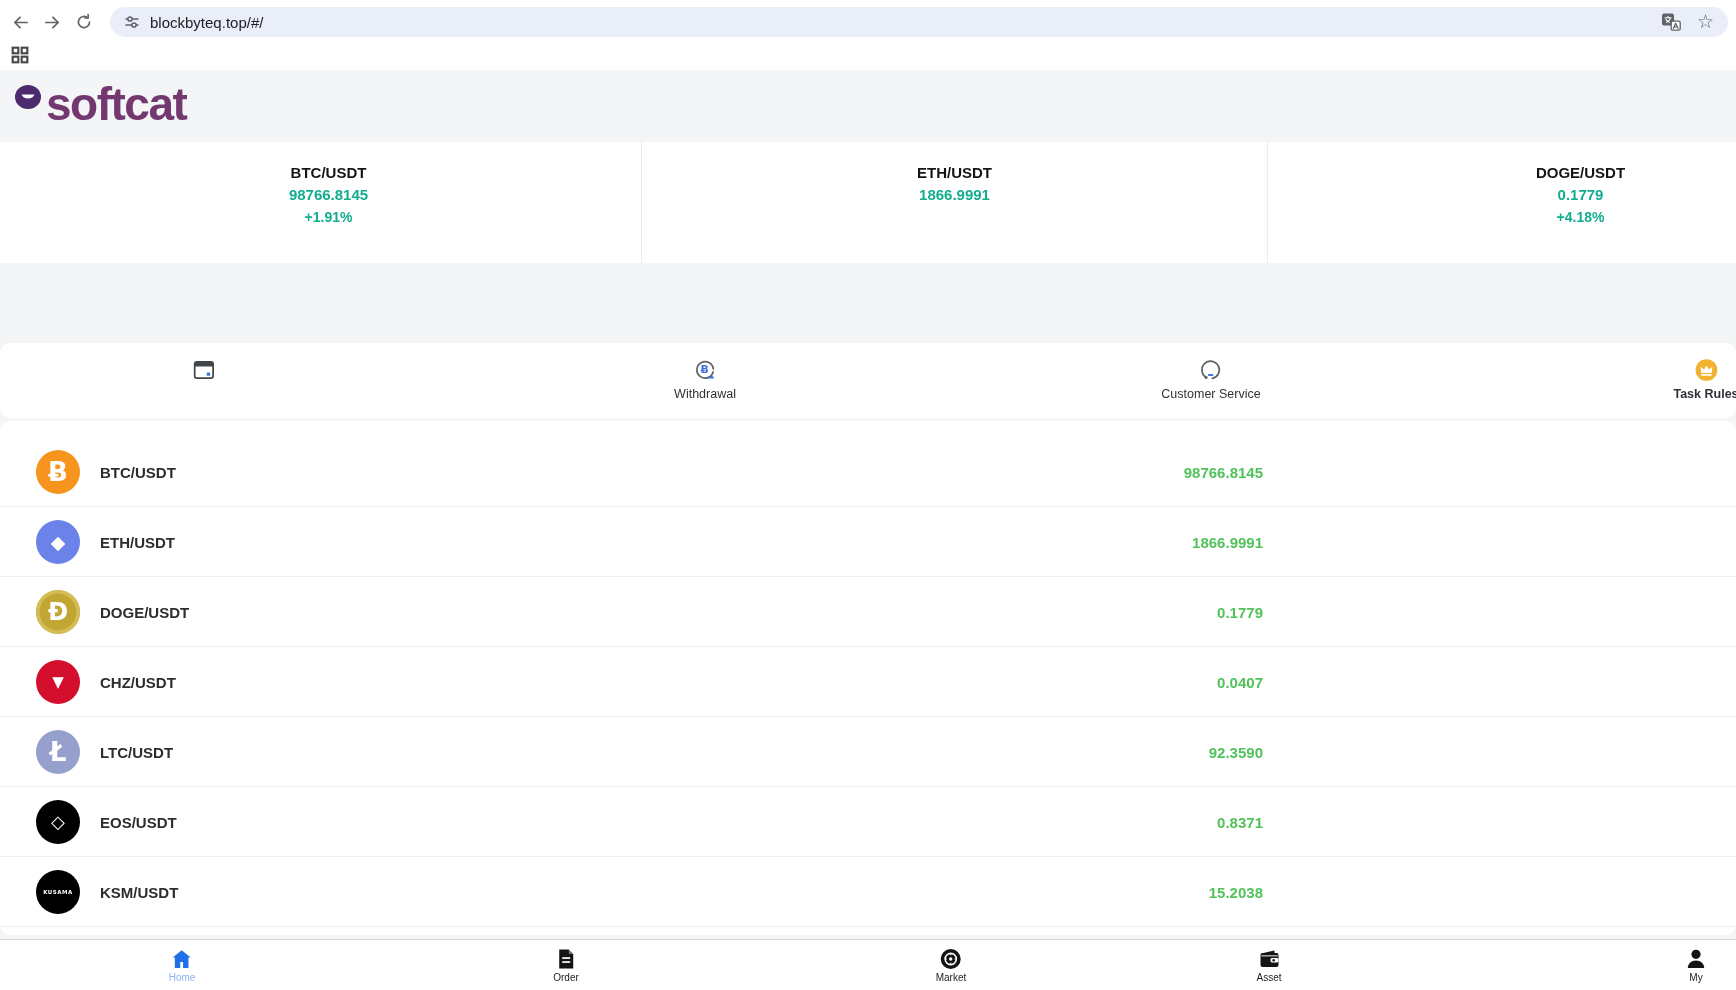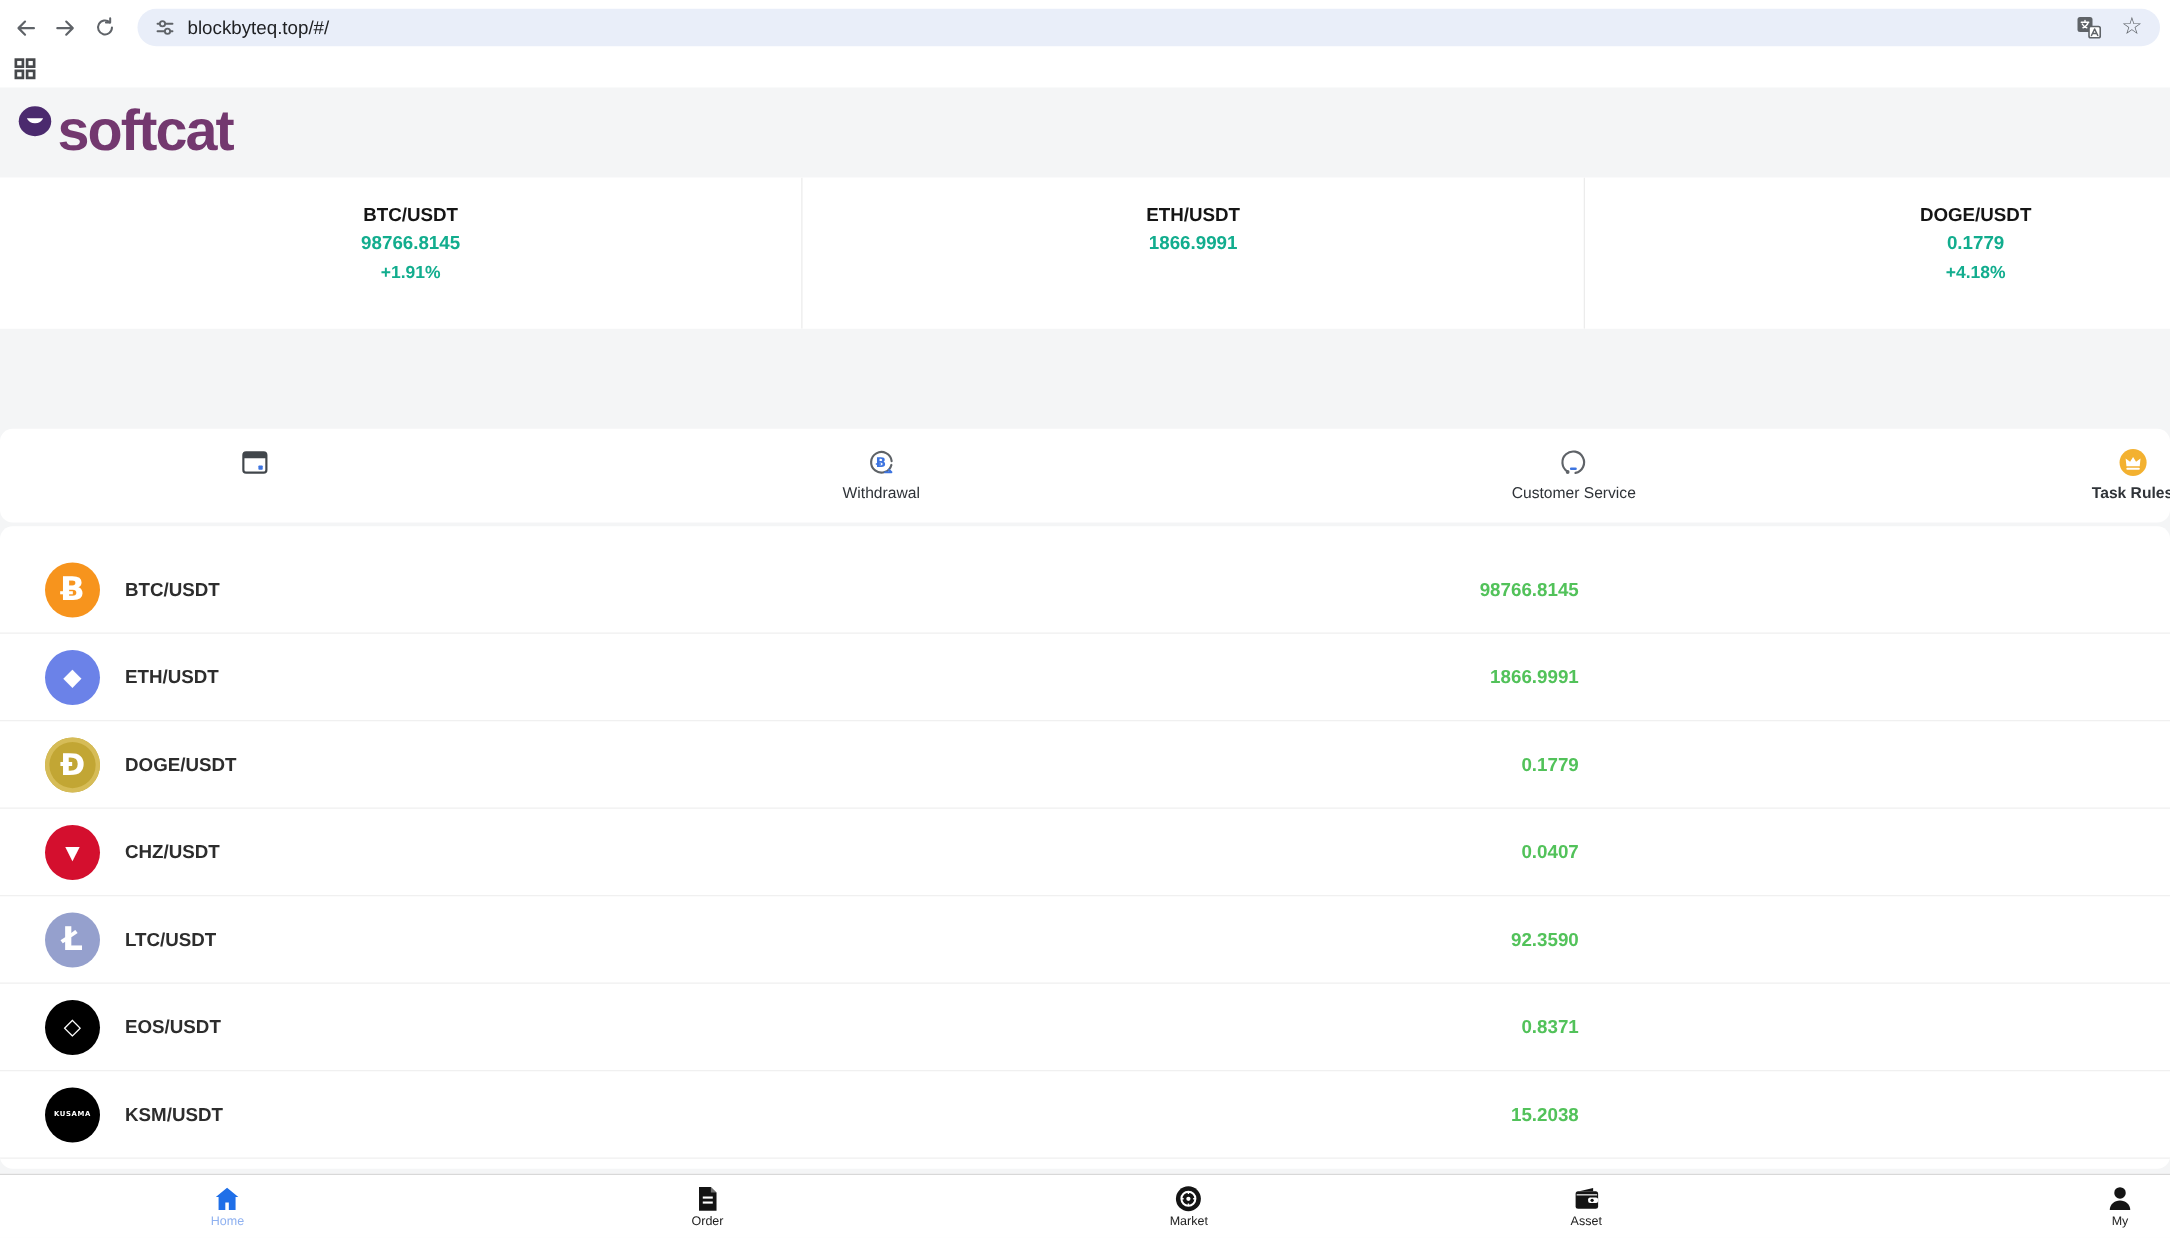--- a/index.html
+++ b/index.html
@@ -28,21 +28,21 @@
 
   .ticker-card { position:absolute; top:72px; left:0; width:1736px; height:121px; background:#fff; display:flex; padding-left:16px; overflow:hidden; }
   .ticker-col { width:626px; flex:0 0 626px; text-align:center; padding-top:22px; border-right:1px solid #ececec; cursor:pointer; }
   .t-pair   { font-size:15px; font-weight:700; color:#151515; margin-bottom:5px; }
   .t-price  { font-size:15px; font-weight:700; color:#12ad8e; margin-bottom:6px; }
   .t-change { font-size:14px; font-weight:700; color:#12ad8e; }
 
   .actions-card { position:absolute; top:273px; left:0; width:1736px; height:75px; background:#fff; border-radius:10px; }
   .qa-item { position:absolute; top:14px; transform:translateX(-50%); display:flex; flex-direction:column; align-items:center; cursor:pointer; white-space:nowrap; }
   .qa-item:nth-of-type(1){ left:204px;gap:36px; } .qa-item:nth-of-type(2){ left:705px; }
-  .qa-item:nth-of-type(3){ left:1259px; } .qa-item:nth-of-type(4){ left:1706px;font-weight:bold; }
+  .qa-item:nth-of-type(3){ left:1211px; } .qa-item:nth-of-type(4){ left:1706px;font-weight:bold; }
   .qa-icon { width:26px; height:26px; display:flex; align-items:center; justify-content:center; }
   .qa-label { font-size:12.5px; color:#2f3338; margin-top:4px; }
 
   .list-card { position:absolute; top:351px; left:0; width:1736px; height:514px; background:#fff; border-radius:10px; padding-top:16px; overflow:hidden; }
   .mk-row { position:relative; height:70px; margin:0 0 0 0; border-bottom:1px solid #f0f0f0; cursor:pointer; }
   .coin-badge { position:absolute; left:36px; top:50%; transform:translateY(-50%); width:44px; height:44px; border-radius:50%; display:flex; align-items:center; justify-content:center; color:#fff; font-weight:700; font-family:"DejaVu Sans",sans-serif; }
   .mk-pair { position:absolute; left:100px; top:50%; transform:translateY(-50%); font-size:15px; font-weight:700; color:#2d2d2d; }
   .mk-price { position:absolute; right:473px; top:50%; transform:translateY(-50%); font-size:15px; font-weight:700; color:#52c25a; }
 
   .btc-icon{ font-size:26px; } .eth-icon{ font-size:19px; }

